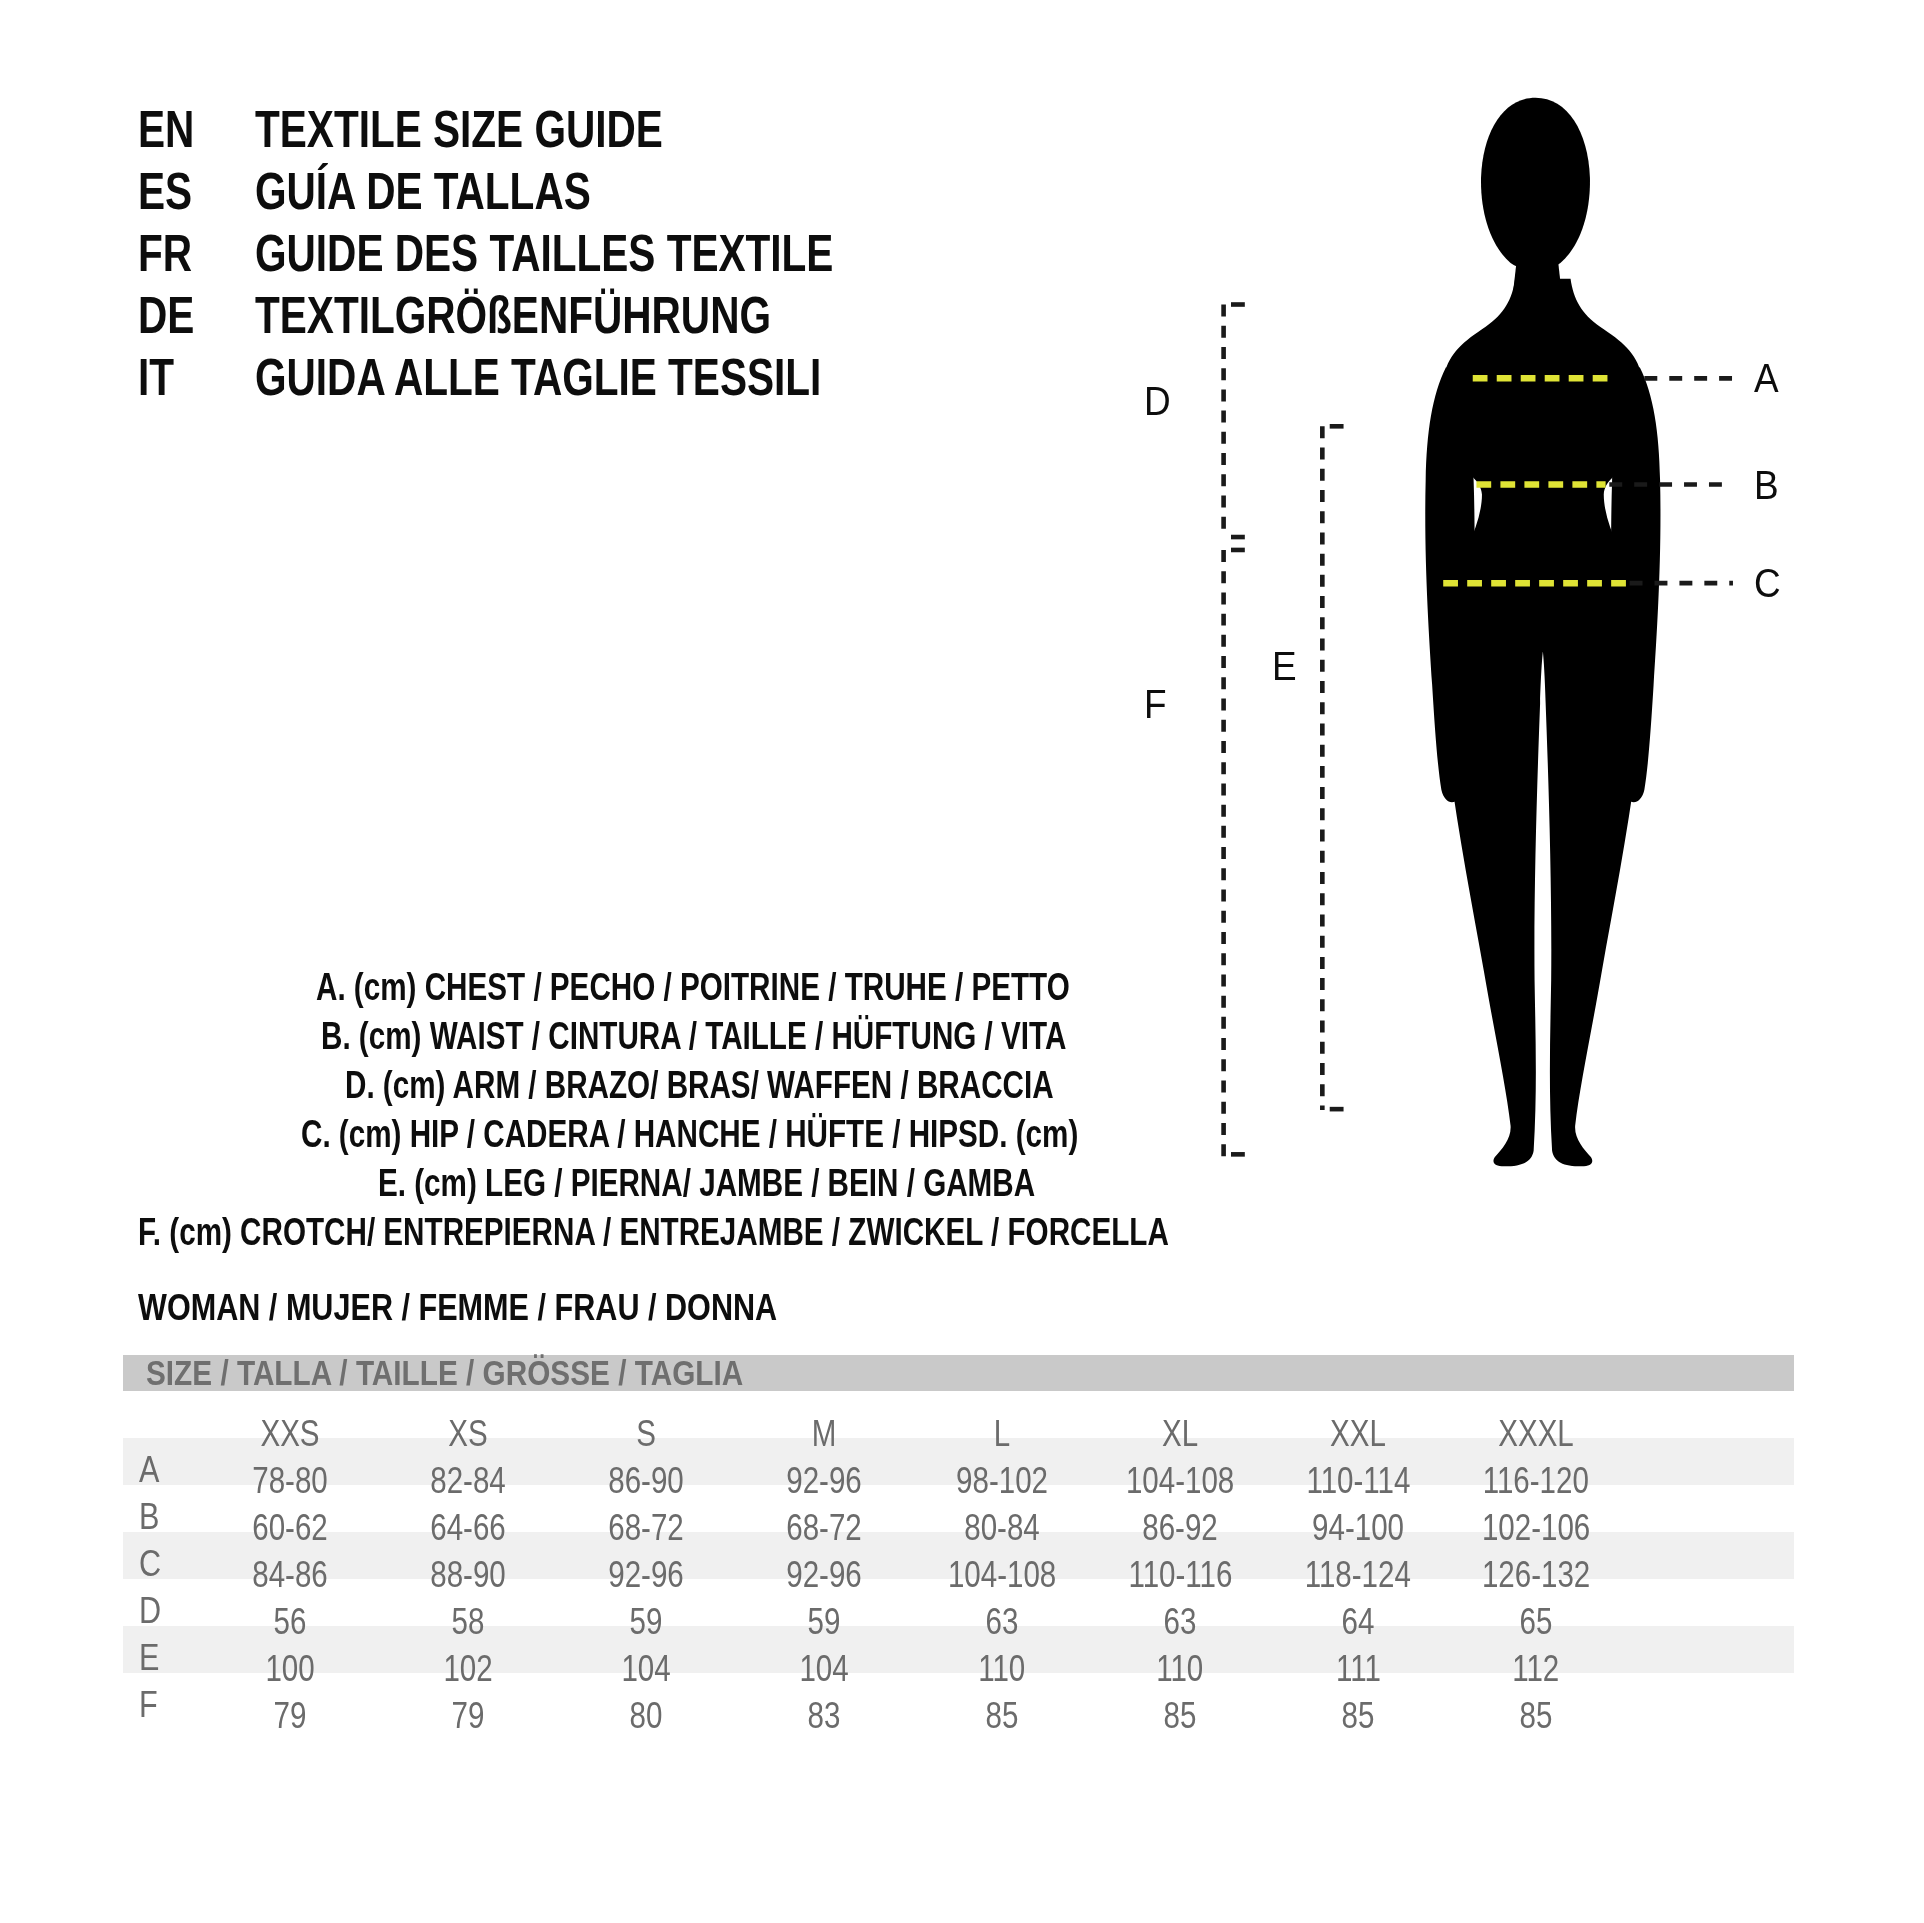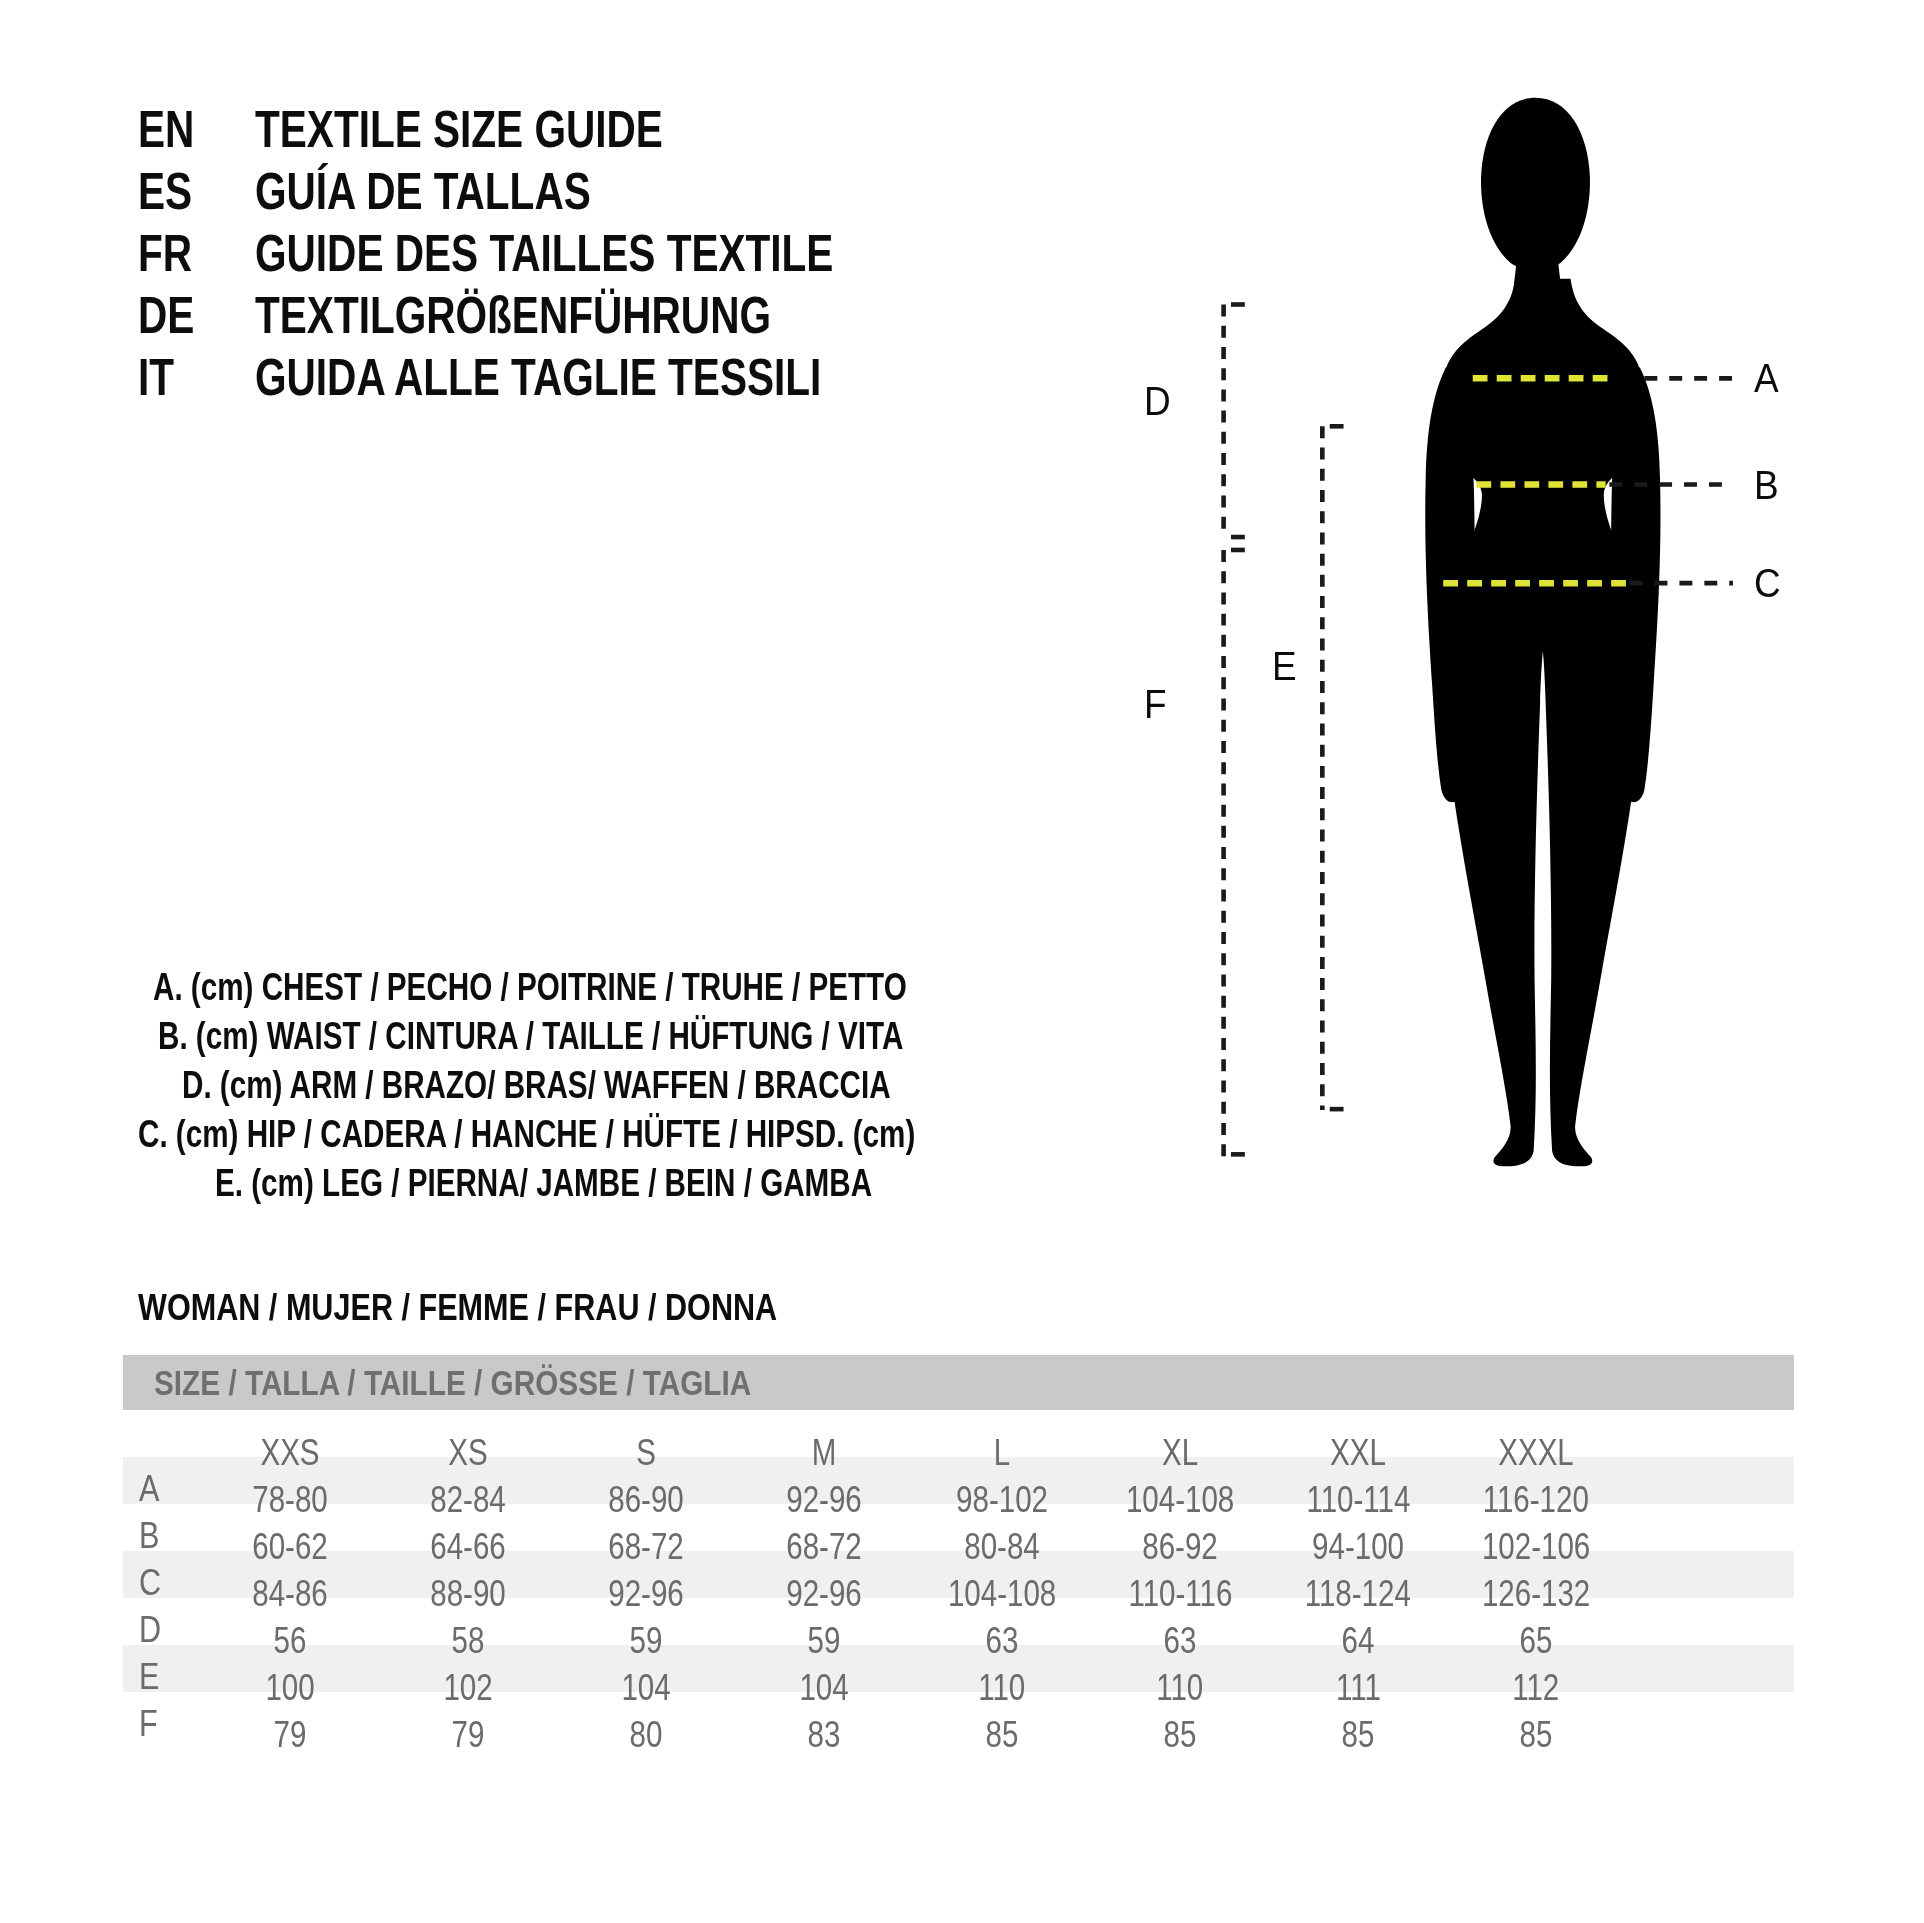--- a/index.html
+++ b/index.html
@@ -20,21 +20,21 @@
 
   
   .legend-block{position:absolute;left:138px;top:967px;text-align:center;}
   .legend-line{height:49px;font-size:38px;line-height:41px;}
 
   
   .audience-line{position:absolute;left:138px;top:1288px;font-size:36px;line-height:39px;}
 
   
   .size-table{position:absolute;left:123px;top:1355px;width:1671px;}
-  .tbanner{height:55px;background:#c9c9c9;display:flex;align-items:center;padding-left:31px;box-sizing:border-box;
+  .tbanner{height:36px;background:#c9c9c9;display:flex;align-items:center;padding-left:23px;box-sizing:border-box;
            color:#6f6f6f;font-size:35px;font-weight:bold;}
   .tgrid{display:grid;grid-template-columns:78px repeat(8,178px) 1fr;height:47px;align-items:center;}
   .tcell{text-align:center;color:#6b6b6b;font-size:36px;margin-top:22px;}
   .tlabel{text-align:left;padding-left:15.7px;color:#6b6b6b;font-size:36px;}
   .stripe{background:#f0f0f0;}
 
   
   .mlabel{position:absolute;color:#0d0d0d;font-size:41px;line-height:48px;transform:scaleX(.9);transform-origin:0 50%;}
 
   svg.overlay{position:absolute;left:0;top:0;pointer-events:none;}
@@ -124,20 +124,21 @@
 <div class="mlabel" style="left:1144px;top:377px;">D</div>
 <div class="mlabel" style="left:1272px;top:642px;">E</div>
 <div class="mlabel" style="left:1144px;top:680px;">F</div>
 
 <div class="legend-block blk">
   <div class="legend-line"><span class="condL">A. (cm) CHEST / PECHO / POITRINE / TRUHE / PETTO</span></div>
   <div class="legend-line"><span class="condL">B. (cm) WAIST / CINTURA / TAILLE / HÜFTUNG / VITA</span></div>
   <div class="legend-line"><span class="condL">D. (cm) ARM / BRAZO/ BRAS/ WAFFEN / BRACCIA</span></div>
   <div class="legend-line"><span class="condL">C. (cm) HIP / CADERA / HANCHE / HÜFTE / HIPSD. (cm)</span></div>
   <div class="legend-line"><span class="condL">E. (cm) LEG / PIERNA/ JAMBE / BEIN / GAMBA</span></div>
+  <div class="legend-line"><span class="condL">F. (cm) CROTCH/ ENTREPIERNA / ENTREJAMBE / ZWICKEL / FORCELLA</span></div>
 </div>
 
 <div class="audience-line blk">
   <span class="condL85">WOMAN / MUJER / FEMME / FRAU / DONNA</span>
 </div>
 
 <div class="size-table">
   <div class="tbanner">
     <span class="condL85">SIZE / TALLA / TAILLE / GRÖSSE / TAGLIA</span>
   </div>

